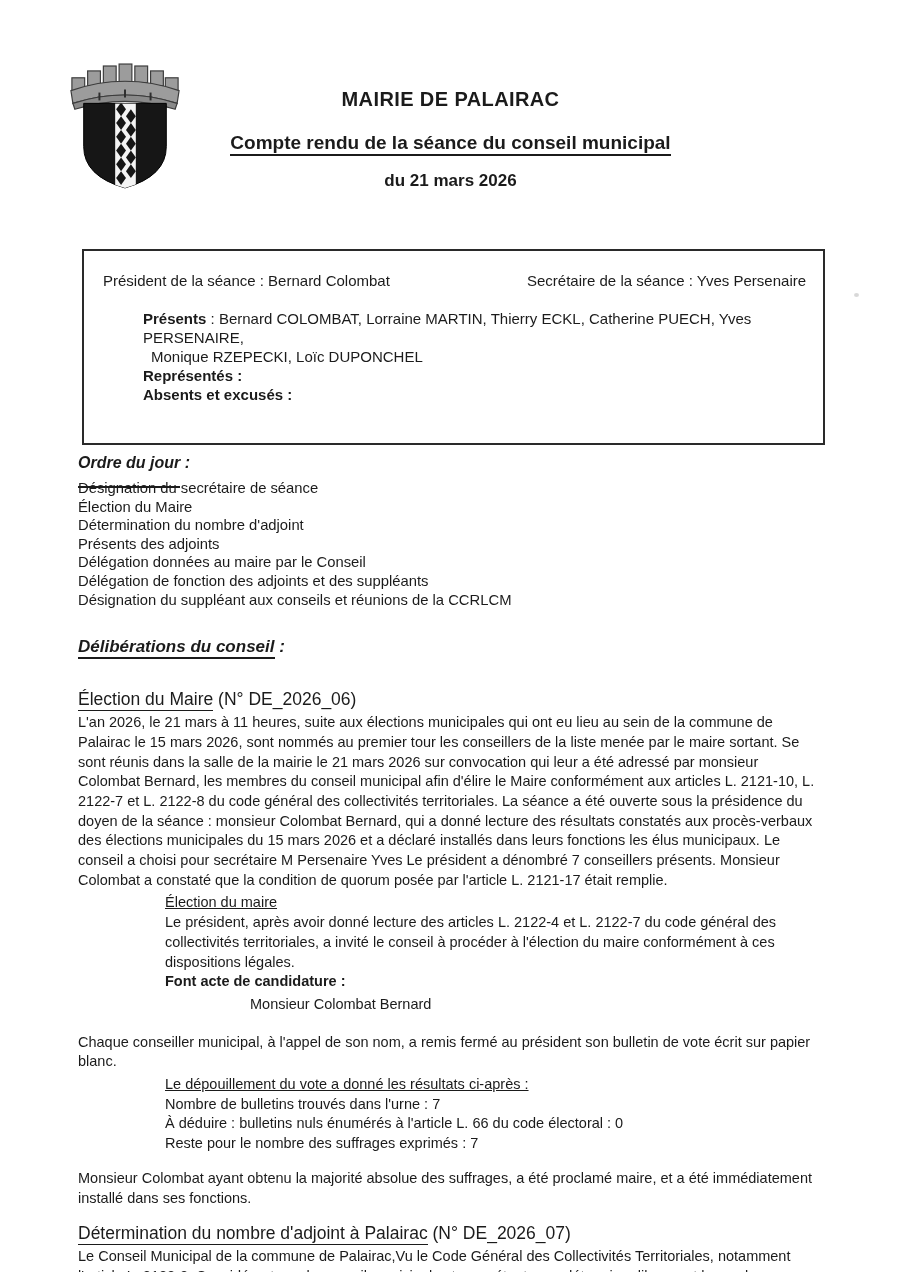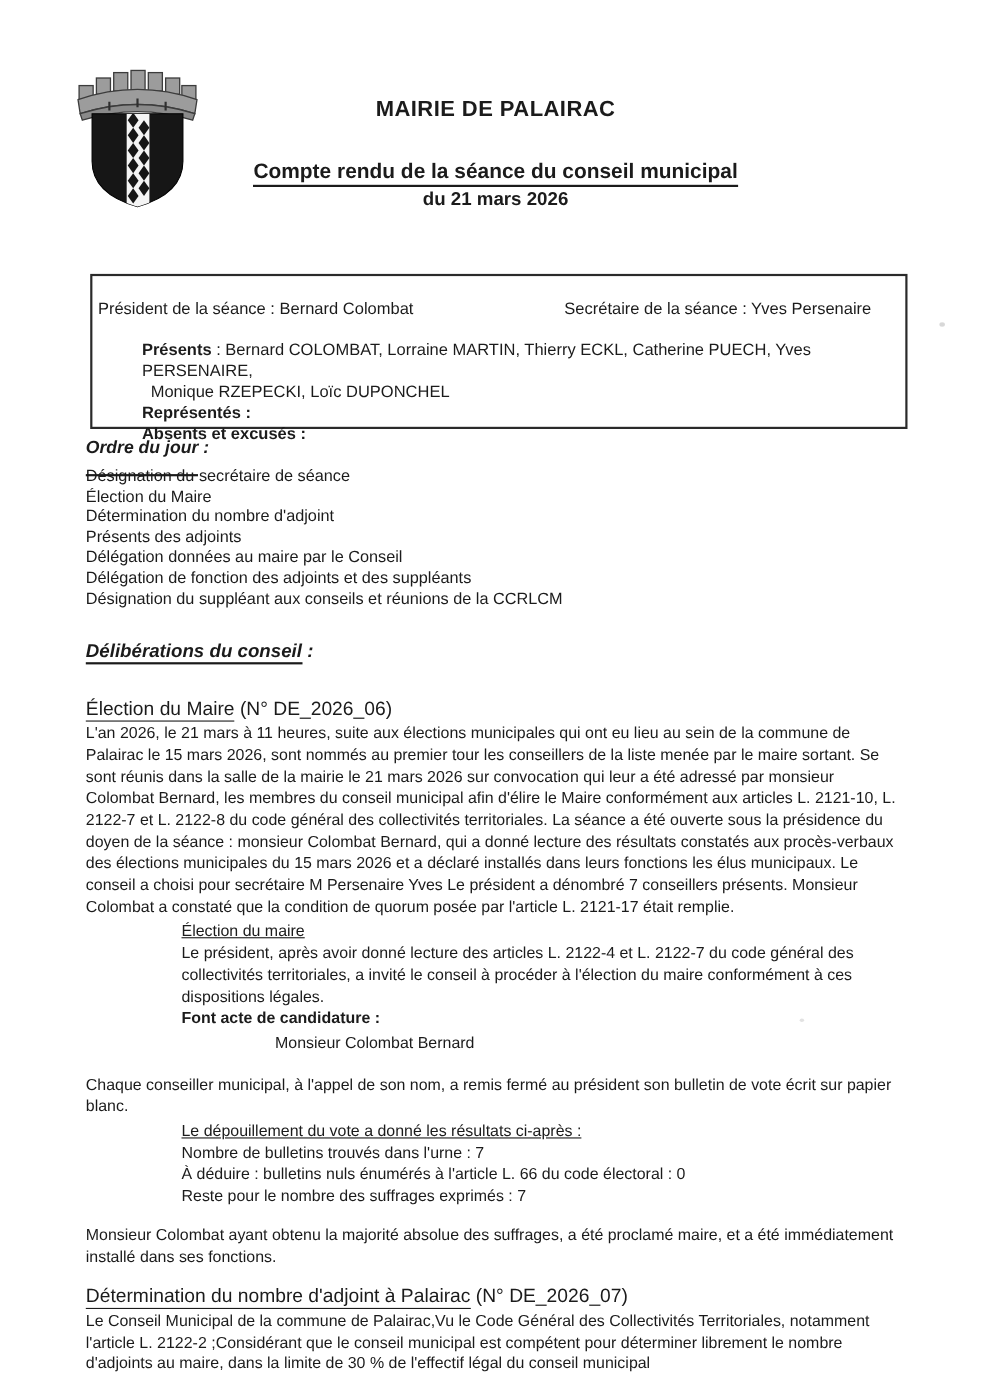--- a/index.html
+++ b/index.html
@@ -15,34 +15,34 @@
     padding:0 77px 0 78px;
   }
   
   .header{position:relative;height:249px;}
   .coat{position:absolute;left:-12px;top:60px;width:118px;height:130px;}
   .doc-title{
     position:absolute;top:88px;left:0;right:0;
     text-align:center;font-size:20px;font-weight:bold;letter-spacing:.4px;
   }
   .doc-subtitle{
-    position:absolute;top:146px;left:0;right:0;
+    position:absolute;top:132px;left:0;right:0;
     text-align:center;font-size:19px;font-weight:bold;
   }
   .doc-subtitle .u{border-bottom:2px solid #1b1b1b;padding-bottom:1px;}
   .doc-date{
     position:absolute;top:171px;left:0;right:0;
     text-align:center;font-size:17px;font-weight:bold;
   }
   
   .info-box{
     border:2px solid #2a2a2a;
     margin-left:4px;margin-right:-2px;
-    height:141px;box-sizing:border-box;
-    padding:10px 8px 0 5px;
+    height:196px;box-sizing:border-box;
+    padding:10px 8px 0 19px;
     font-size:15px;line-height:19px;
   }
   .roles-row{position:relative;margin-top:10px;height:19px;}
   .secretary{position:absolute;left:424px;top:0;}
   .attendance{margin-top:19px;margin-left:40px;}
   .att-line{min-height:18.8px;}
   .att-cont{padding-left:8px;}
   .b{font-weight:bold;}
   
   .agenda-heading{

